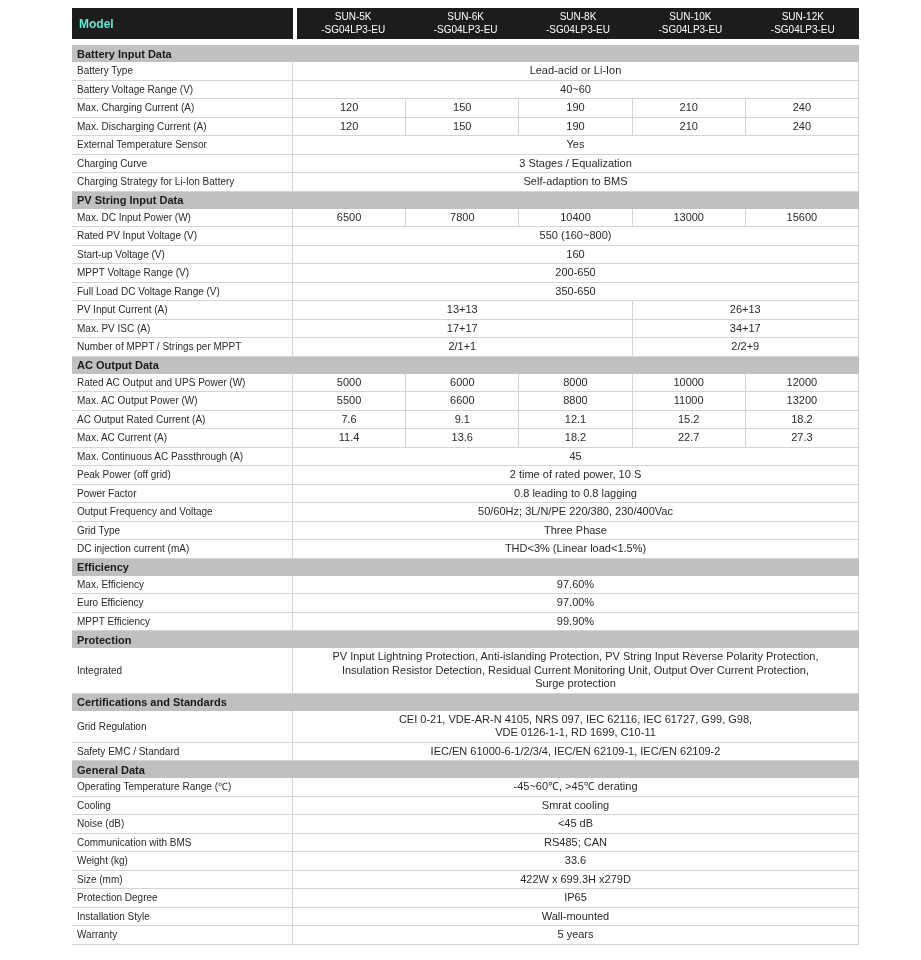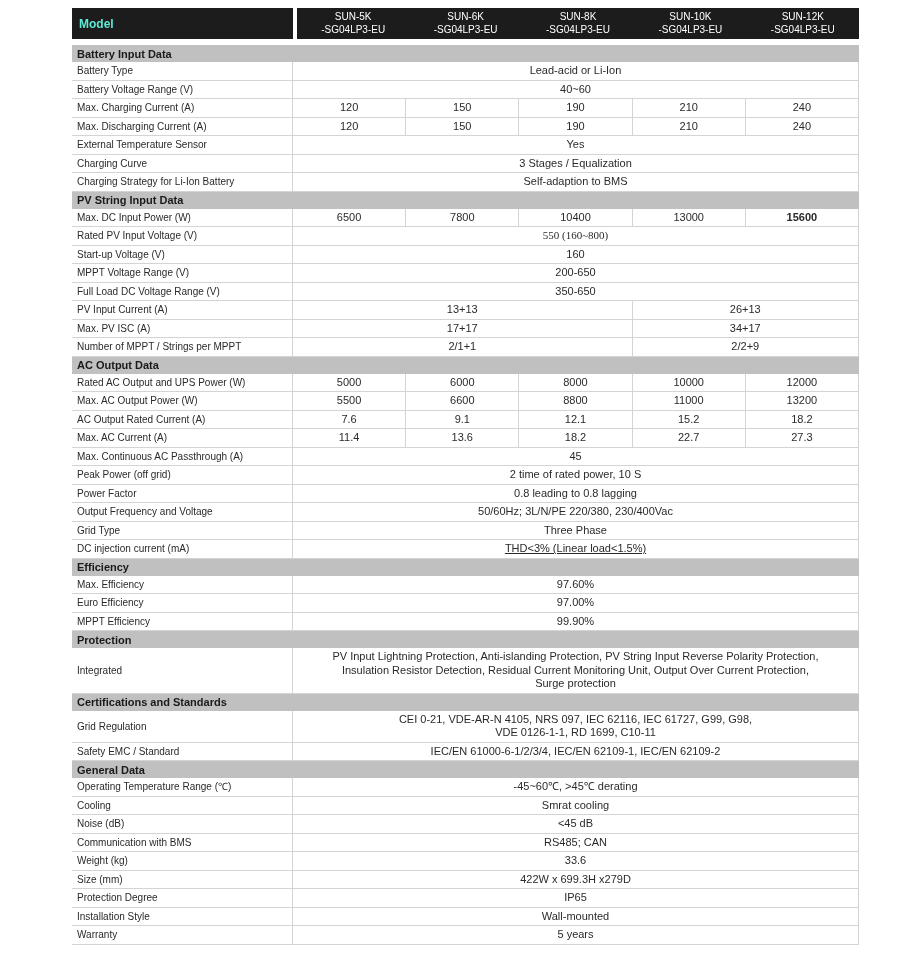--- a/index.html
+++ b/index.html
@@ -123,25 +123,25 @@
           <div class="label-cell">Charging Strategy for Li-Ion Battery</div>
           <div class="value-cell" style="grid-column: span 5;">Self-adaption to BMS</div>
         </div>
         <div class="section-bar">PV String Input Data</div>
         <div class="row">
           <div class="label-cell">Max. DC Input Power (W)</div>
           <div class="value-cell" style="grid-column: span 1;">6500</div>
           <div class="value-cell" style="grid-column: span 1;">7800</div>
           <div class="value-cell" style="grid-column: span 1;">10400</div>
           <div class="value-cell" style="grid-column: span 1;">13000</div>
-          <div class="value-cell" style="grid-column: span 1; font-weight: bold;">15600</div>
+          <div class="value-cell" style="grid-column: span 1;">15600</div>
         </div>
         <div class="row">
           <div class="label-cell">Rated PV Input Voltage (V)</div>
-          <div class="value-cell" style="grid-column: span 5; font-family: Liberation Serif, serif;">550 (160~800)</div>
+          <div class="value-cell" style="grid-column: span 5;">550 (160~800)</div>
         </div>
         <div class="row">
           <div class="label-cell">Start-up Voltage (V)</div>
           <div class="value-cell" style="grid-column: span 5;">160</div>
         </div>
         <div class="row">
           <div class="label-cell">MPPT Voltage Range (V)</div>
           <div class="value-cell" style="grid-column: span 5;">200-650</div>
         </div>
         <div class="row">
@@ -211,21 +211,21 @@
         <div class="row">
           <div class="label-cell">Output Frequency and Voltage</div>
           <div class="value-cell" style="grid-column: span 5;">50/60Hz; 3L/N/PE 220/380, 230/400Vac</div>
         </div>
         <div class="row">
           <div class="label-cell">Grid Type</div>
           <div class="value-cell" style="grid-column: span 5;">Three Phase</div>
         </div>
         <div class="row">
           <div class="label-cell">DC injection current (mA)</div>
-          <div class="value-cell" style="grid-column: span 5; text-decoration: underline;">THD&lt;3% (Linear load&lt;1.5%)</div>
+          <div class="value-cell" style="grid-column: span 5;">THD&lt;3% (Linear load&lt;1.5%)</div>
         </div>
         <div class="section-bar">Efficiency</div>
         <div class="row">
           <div class="label-cell">Max. Efficiency</div>
           <div class="value-cell" style="grid-column: span 5;">97.60%</div>
         </div>
         <div class="row">
           <div class="label-cell">Euro Efficiency</div>
           <div class="value-cell" style="grid-column: span 5; text-align: center;">97.00%</div>
         </div>

